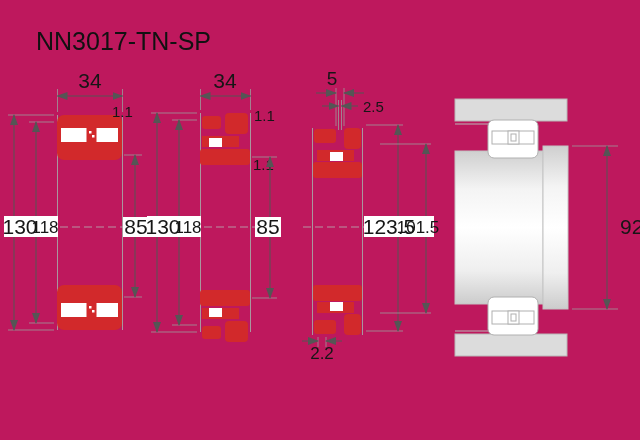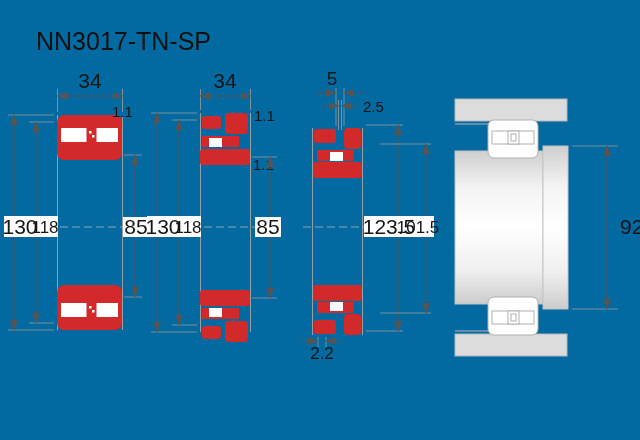--- a/index.html
+++ b/index.html
@@ -1,16 +1,16 @@
 <!DOCTYPE html>
 <html><head>
 <meta charset="utf-8">
 <style>
   html,body{margin:0;padding:0;background:#ffffff;}
-  #canvas{position:relative;width:640px;height:440px;background:#0369a1;overflow:hidden;
+  #canvas{position:relative;width:640px;height:440px;background:#be185d;overflow:hidden;
           font-family:"Liberation Sans",sans-serif;}
   #drawing{position:absolute;left:0;top:0;}
   svg text{fill:#161616;font-family:"Liberation Sans",sans-serif;}
   .t-title{font-size:25px;fill:#111;}
   .t-big{font-size:21px;}
   .t-mid{font-size:17px;}
   .t-sm{font-size:15px;}
   .t-g{font-size:19px;}
   .dim{stroke:#555;stroke-width:1;fill:none;}
   .wit{stroke:#9c9c9c;stroke-width:0.8;fill:none;}

